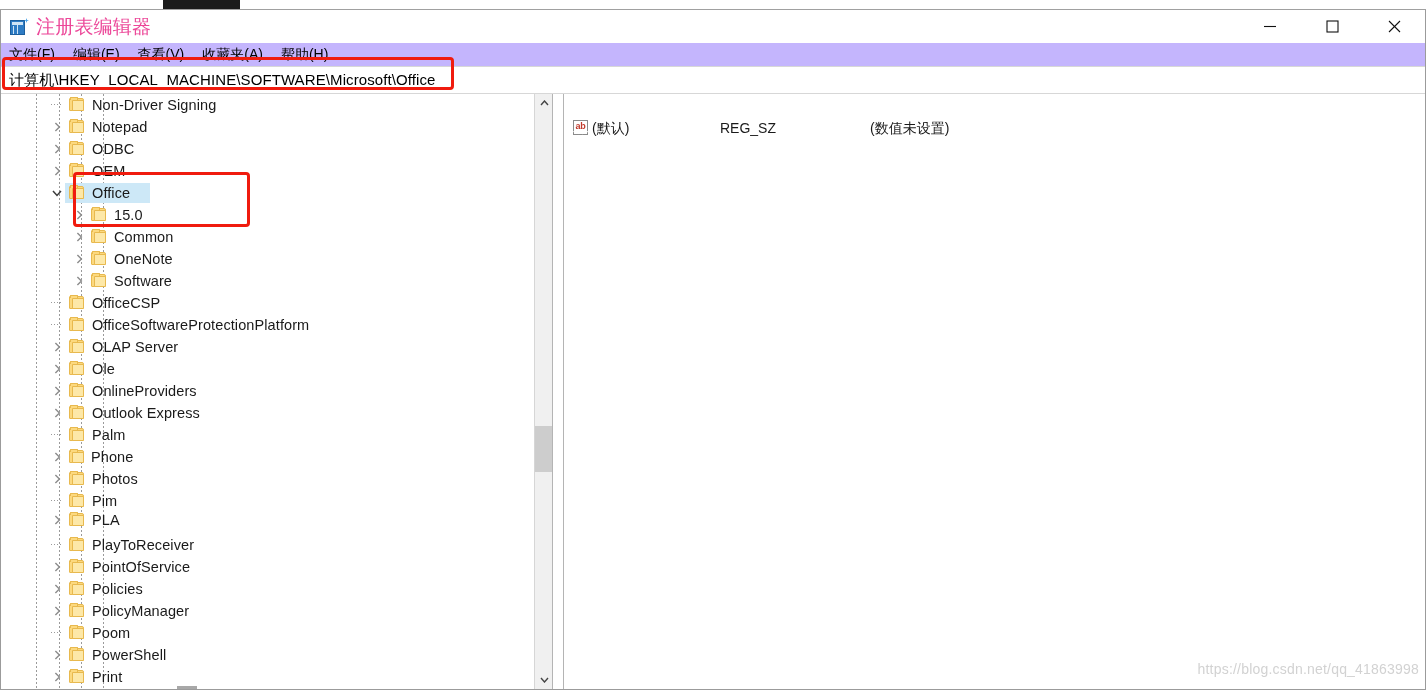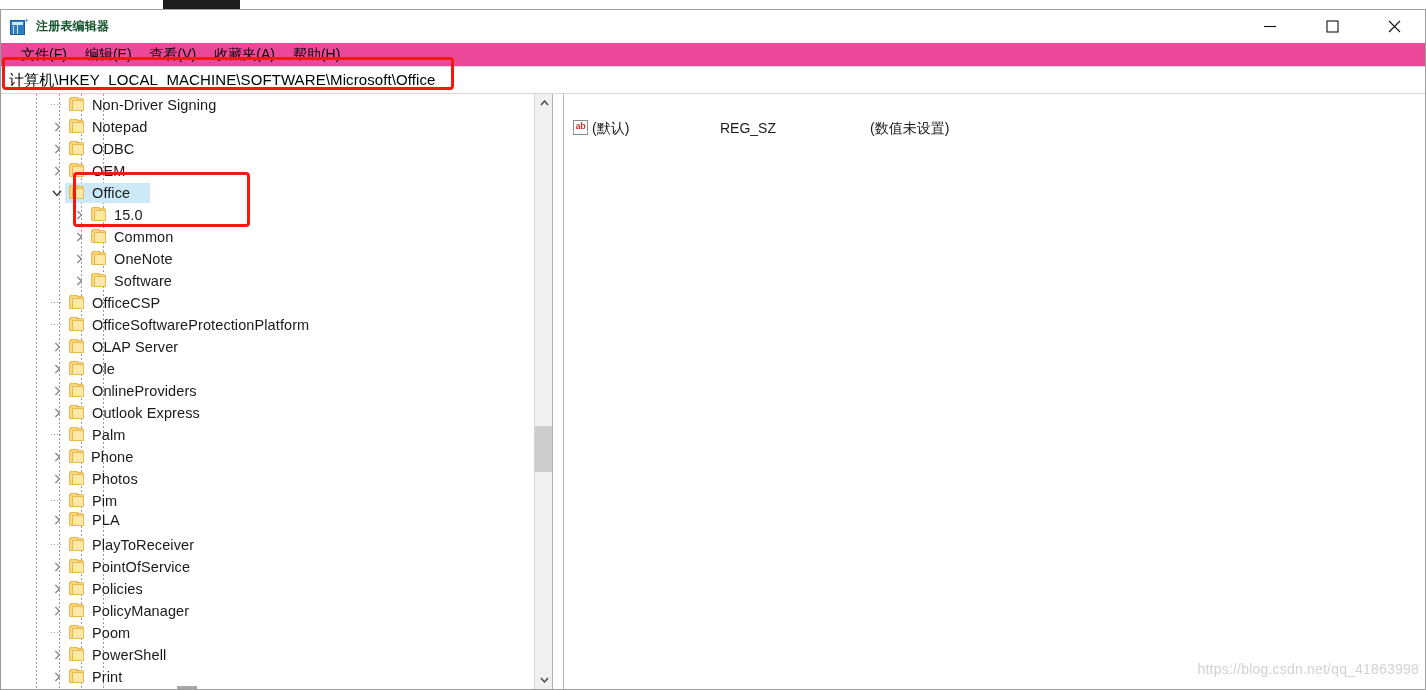--- a/index.html
+++ b/index.html
@@ -75,25 +75,24 @@
     box-shadow: -4px 0 0 #cfe4f5, 0 -1px 0 0 #cfe4f5;
   }
   .title-icon .spark {
     position: absolute; right: -2px; top: 0;
     width: 5px; height: 5px;
     background: #4aa3e8;
     clip-path: polygon(50% 0, 62% 38%, 100% 50%, 62% 62%, 50% 100%, 38% 62%, 0 50%, 38% 38%);
   }
   .title-text {
     margin-left: 9px;
-    font-size: 12px;
-    color: #14532d;
+    font-size: 19px;
+    color: #ec4899;
     letter-spacing: .2px;
     white-space: nowrap;
-    font-weight: bold;
   }
 
   .winbtns {
     position: absolute;
     right: 0; top: 0;
     height: 33px;
     display: flex;
   }
   .winbtn {
     width: 62px; height: 33px;
@@ -101,22 +100,22 @@
     cursor: default;
   }
   .winbtn svg { display: block; }
 
   
   .menubar {
     position: absolute;
     left: 0; top: 33px; right: 0; height: 23px;
     display: flex;
     align-items: center;
-    padding-left: 20px;
-    background: #ec4899;
+    padding-left: 8px;
+    background: #c4b5fd;
   }
   .menuitem {
     font-size: 14px;
     color: #000;
     padding: 0 9px 0 0;
     margin-right: 9px;
     white-space: nowrap;
     cursor: default;
   }
 

